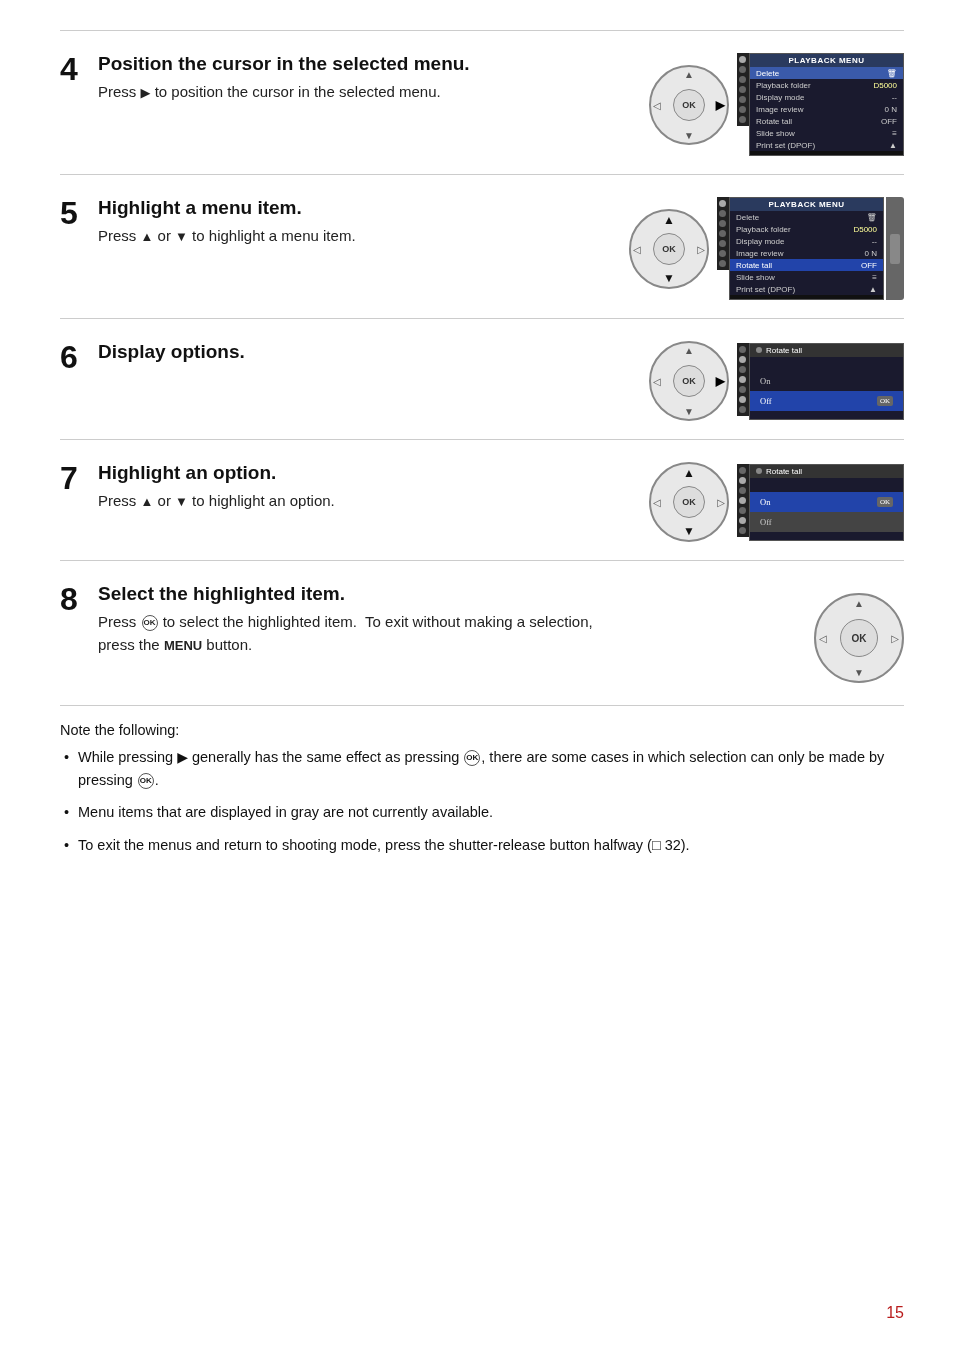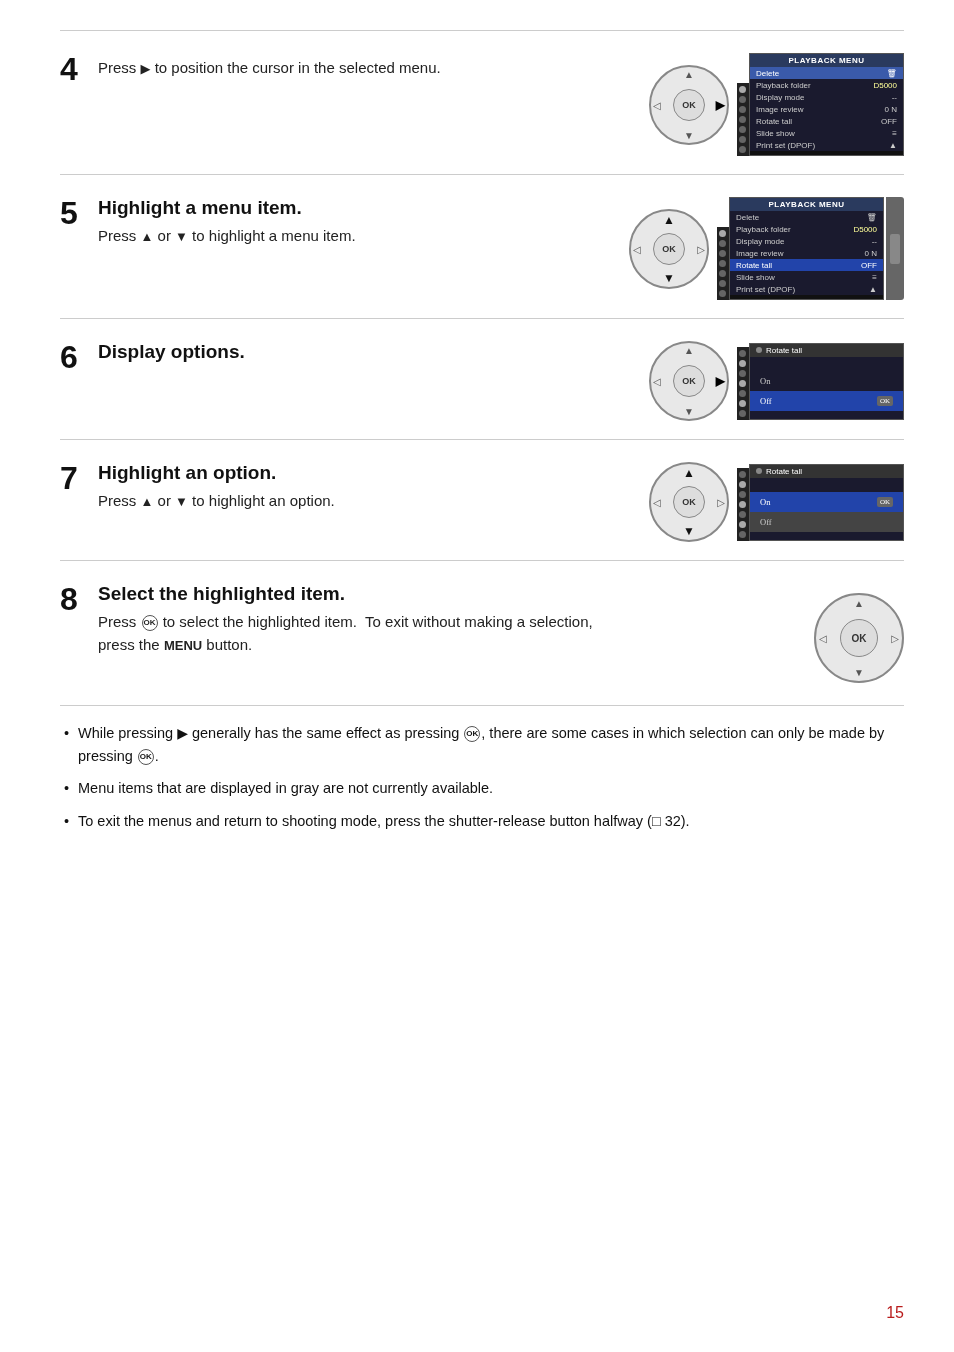--- a/index.html
+++ b/index.html
@@ -291,21 +291,21 @@
     .step-visuals-col {
       display: flex;
       align-items: center;
       justify-content: flex-end;
       gap: 8px;
       min-width: 260px;
     }
 
     .cam-full-wrapper {
       display: flex;
-      align-items: flex-end;
+      align-items: flex-start;
     }
 
     .cam-side-bar {
       width: 12px;
       background: #222;
       display: flex;
       flex-direction: column;
       padding: 3px 2px;
       gap: 3px;
     }
@@ -322,20 +322,21 @@
 
 <div class="page">
 
   <div class="step-section">
     <div class="step-left">
       <div style="display:flex; align-items:flex-start;">
         <div class="step-number-col">
           <span class="step-number">4</span>
         </div>
         <div class="step-content-col">
+          <span class="step-heading">Position the cursor in the selected menu.</span>
           <div class="step-desc">
             Press <span style="font-size:13px;">▶</span> to position the cursor in the selected menu.
           </div>
         </div>
       </div>
     </div>
     <div class="step-visuals-col">
 
       <div class="dpad-container">
         <div class="dpad-circle"></div>
@@ -603,20 +604,21 @@
         <span class="dpad-arrow-left" style="left:5px;">◁</span>
         <span class="dpad-arrow-right" style="right:5px;">▷</span>
         <div class="dpad-ok" style="width:38px;height:38px;font-size:10px;">
           <span>OK</span>
         </div>
       </div>
     </div>
   </div>
 
   <div class="notes-section">
+    <p>Note the following:</p>
     <ul class="notes-list">
       <li>
         While pressing <span class="arrow-right-inline">▶</span> generally has the same effect as pressing <span class="ok-circle">OK</span>, there are some cases in which selection can only be made by pressing <span class="ok-circle">OK</span>.
       </li>
       <li>Menu items that are displayed in gray are not currently available.</li>
       <li>
         To exit the menus and return to shooting mode, press the shutter-release button halfway (□ 32).
       </li>
     </ul>
   </div>

